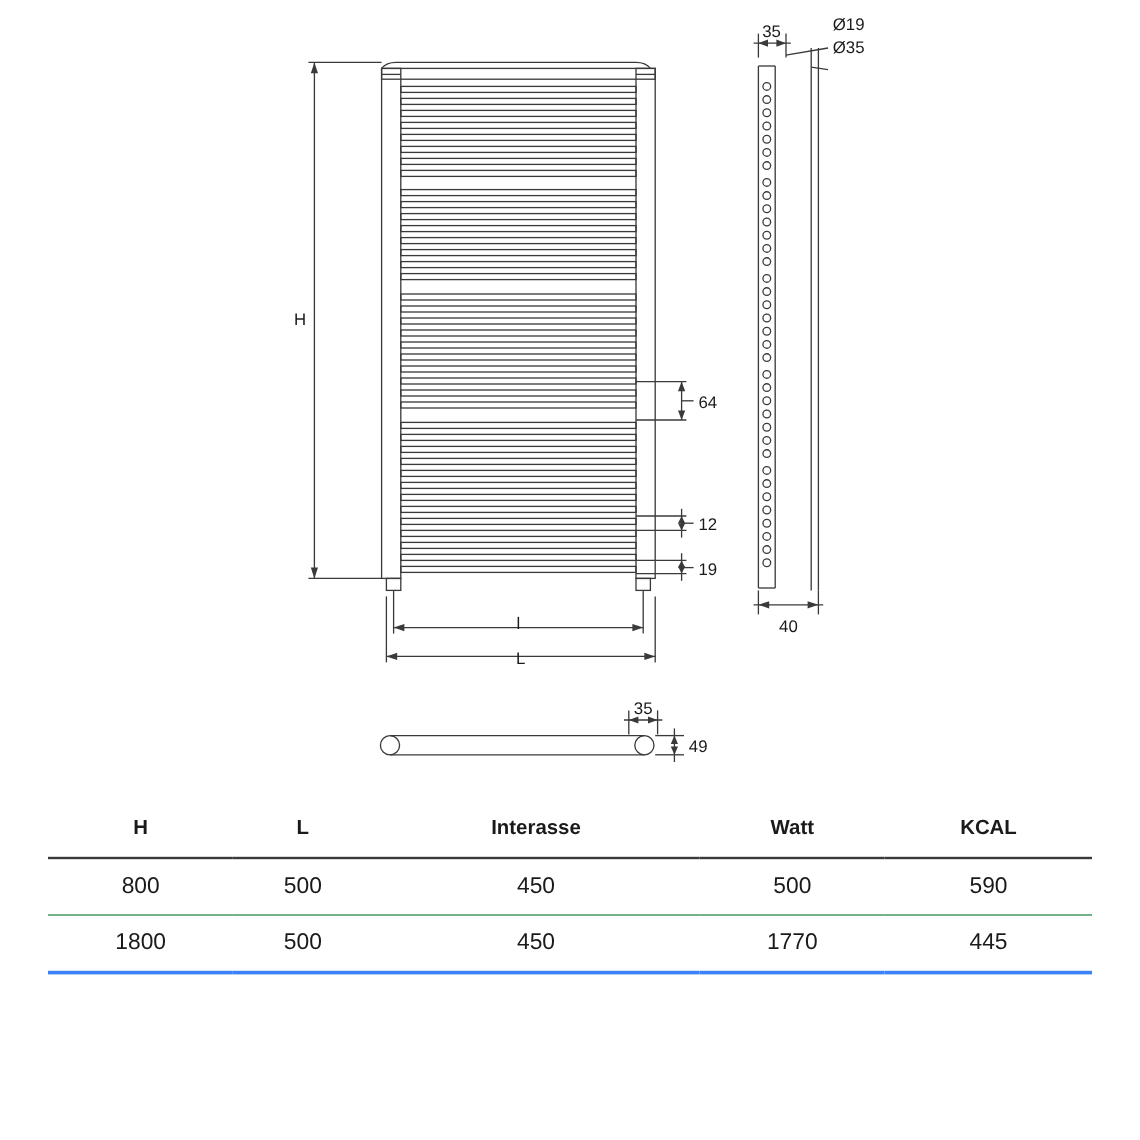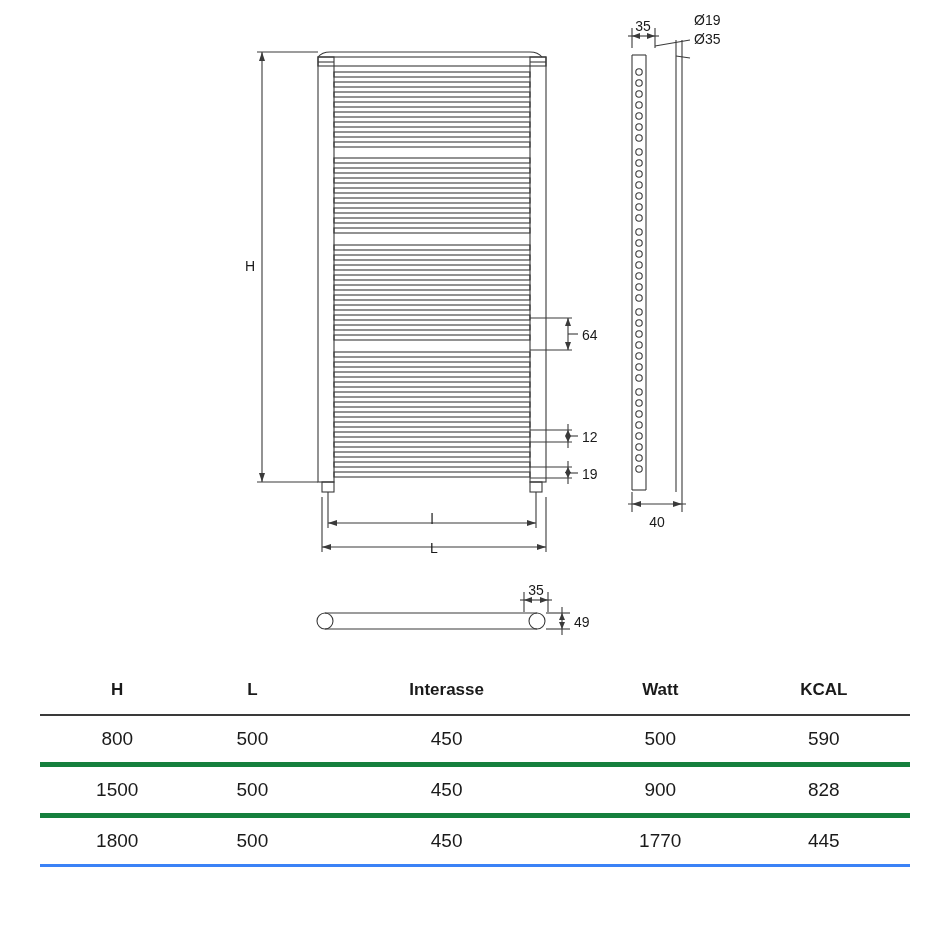--- a/index.html
+++ b/index.html
@@ -44,21 +44,21 @@
     color: #1a1a1a;
   }
   .spec-table thead tr {
     border-bottom: 2px solid #3a3a3a;
   }
   .spec-table td {
     text-align: center;
     padding: 12px 0;
     font-size: 19px;
     color: #1a1a1a;
-    border-bottom: 5px solid #15803d;
+    border-bottom: 1px solid #15803d;
   }
   .spec-table tbody tr:last-child td {
     border-bottom: 3px solid #3b82f6;
   }
   .dim-label {
     font-size: 14px;
     fill: #1a1a1a;
     font-family: "Liberation Sans", sans-serif;
   }
 </style>
@@ -285,27 +285,20 @@
     </thead>
     <tbody>
       <tr>
         <td>800</td>
         <td>500</td>
         <td>450</td>
         <td>500</td>
         <td>590</td>
       </tr>
       <tr>
-        <td>1500</td>
-        <td>500</td>
-        <td>450</td>
-        <td>900</td>
-        <td>828</td>
-      </tr>
-      <tr>
         <td>1800</td>
         <td>500</td>
         <td>450</td>
         <td>1770</td>
         <td>445</td>
       </tr>
     </tbody>
   </table>
 
 </div>

